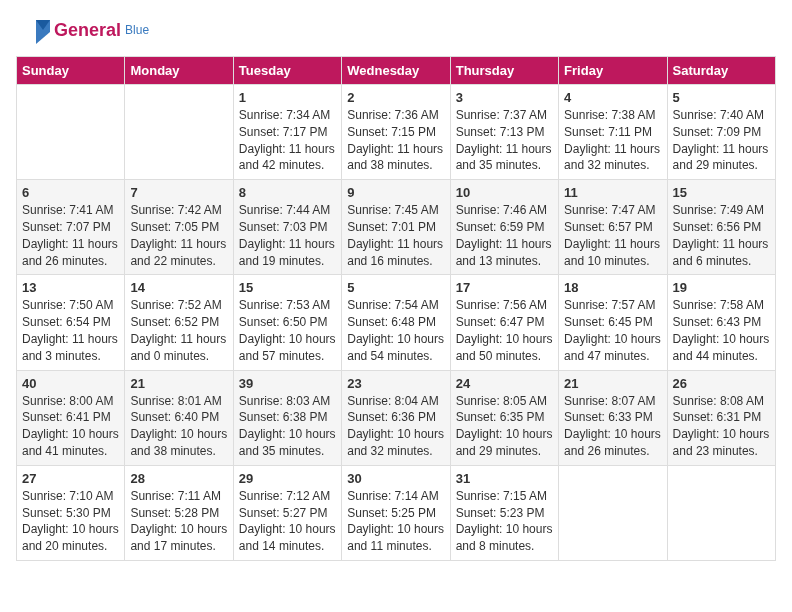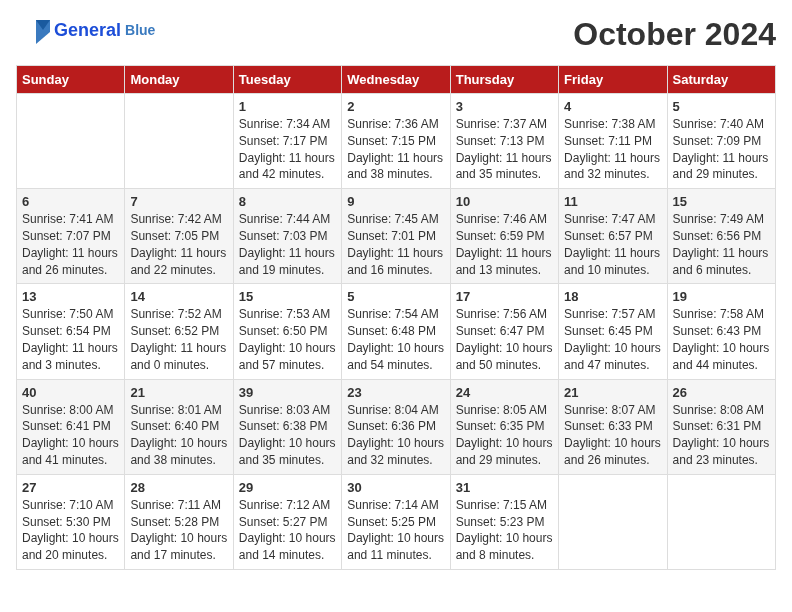--- a/index.html
+++ b/index.html
@@ -38,21 +38,21 @@
       font-size: 15px;
       font-weight: normal;
       color: #555;
     }
     .calendar {
       width: 100%;
       border-collapse: collapse;
       table-layout: fixed;
     }
     .calendar th {
-      background-color: #b91c1c;
+      background-color: #be185d;
       color: white;
       text-align: left;
       padding: 6px 5px;
       font-size: 13px;
       border: 1px solid #ddd;
     }
     .calendar td {
       vertical-align: top;
       padding: 5px;
       border: 1px solid #ddd;
@@ -82,26 +82,25 @@
 <body>
 
 <div class="header">
   <div class="logo">
     <div class="logo-row">
       <svg width="34" height="28" viewBox="0 0 34 28">
         <rect x="0" y="0" width="34" height="28" fill="white"></rect>
         <polygon points="20,4 34,4 34,16 20,28" fill="#3a7abf"></polygon>
         <polygon points="20,4 34,4 27,14" fill="#1a5a9f"></polygon>
       </svg>
-      <span style="font-size:18px;font-weight:bold;color:#1d4ed8;">General</span>
-        <span style="font-size:14px;font-weight:bold;color:#3a7abf;">Blue</span>
+      <span style="font-size:18px;font-weight:bold;color:#be185d;">General</span>
+        <span style="font-size:12px;font-weight:normal;color:#3a7abf;">Blue</span>
     </div>
   </div>
   <div class="title-block">
-    <h1>October 2024</h1>
   </div>
 </div>
 
 <table class="calendar">
   <thead>
     <tr>
       <th>Sunday</th>
       <th>Monday</th>
       <th>Tuesday</th>
       <th>Wednesday</th>

